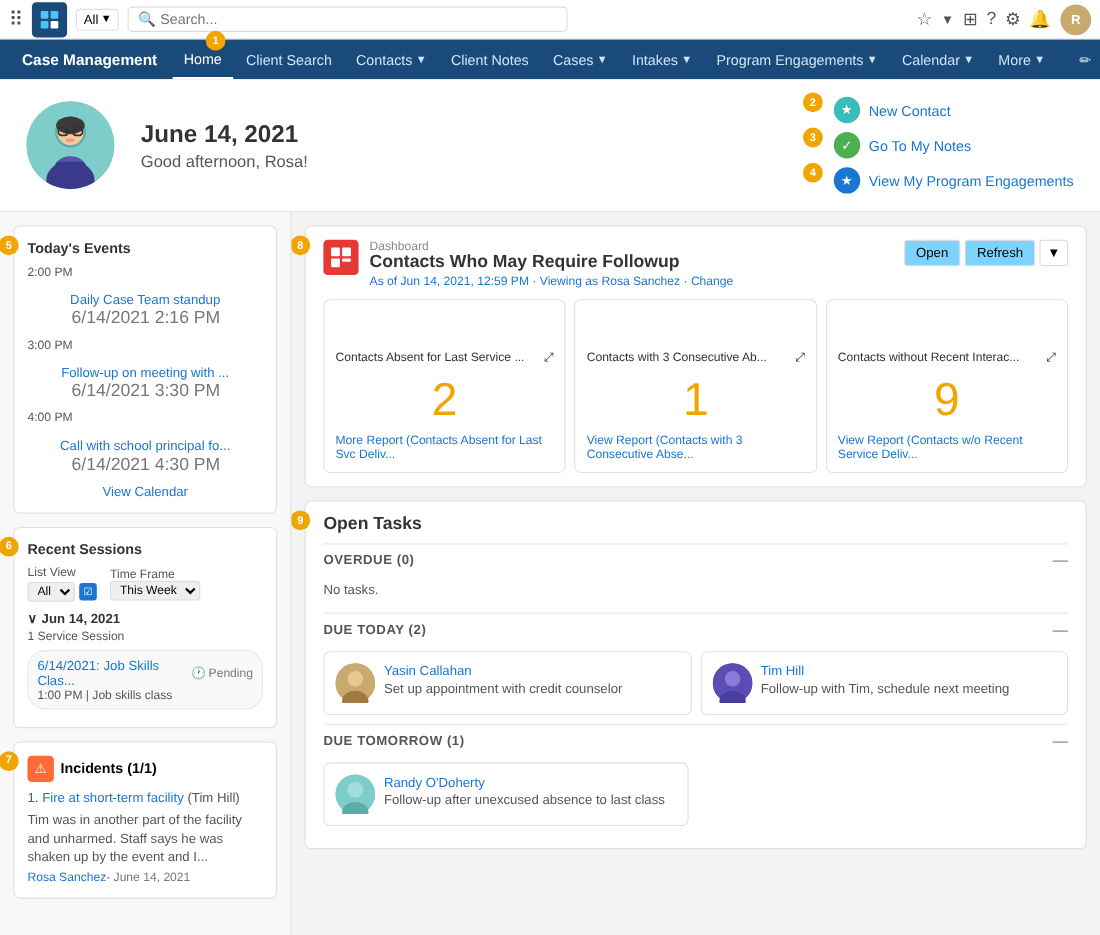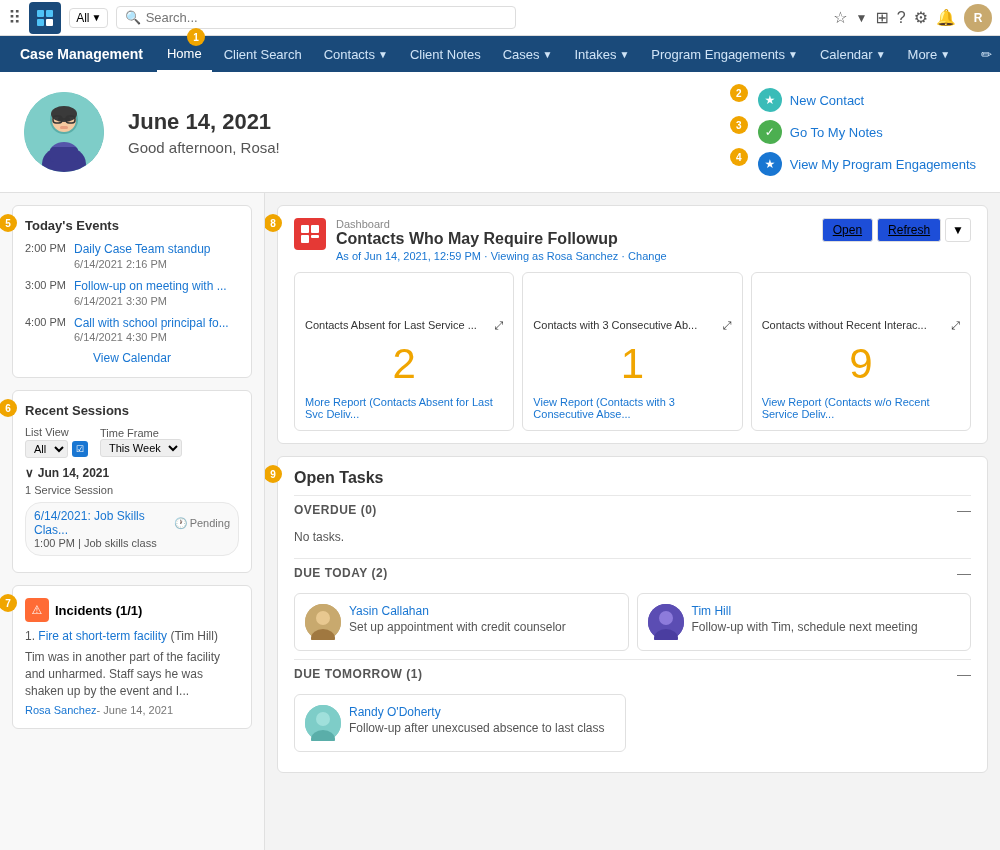--- a/index.html
+++ b/index.html
@@ -43,24 +43,24 @@
     .content-grid { display: flex; flex: 1; overflow: hidden; }
 
     
     .sidebar { width: 265px; flex-shrink: 0; overflow-y: auto; background: #f8f8f8; border-right: 1px solid #e0e0e0; padding: 12px; display: flex; flex-direction: column; gap: 12px; }
 
     
     .widget-card { background: #fff; border-radius: 6px; border: 1px solid #e0e0e0; padding: 12px; }
     .widget-title { font-size: 13px; font-weight: 600; color: #333; margin-bottom: 8px; }
 
     
-    .event-item { display: flex; gap: 8px; margin-bottom: 8px; }
+    .event-item { display: flex; gap: 8px; margin-bottom: 8px; flex-direction: column; }
     .event-time { font-size: 11px; color: #555; white-space: nowrap; line-height: 1.4; }
     .event-link { font-size: 12px; color: #1976d2; cursor: pointer; line-height: 1.4; text-align: center; }
-    .event-date { font-size: 11px; color: #777; }
+    .event-date { font-size: 16px; color: #777; margin-left: 40px; }
     .view-calendar { text-align: center; margin-top: 8px; font-size: 12px; color: #1976d2; cursor: pointer; }
 
     
     .sessions-controls { display: flex; gap: 12px; margin-bottom: 8px; align-items: center; }
     .sessions-label { font-size: 11px; color: #555; }
     .sessions-select { font-size: 11px; border: 1px solid #ddd; border-radius: 3px; padding: 1px 4px; }
     .session-date-header { display: flex; align-items: center; gap: 4px; font-size: 12px; font-weight: 600; color: #333; margin-bottom: 4px; cursor: pointer; }
     .session-count { font-size: 11px; color: #555; margin-bottom: 6px; }
     .session-item { background: #f9f9f9; border: 1px solid #e8e8e8; border-radius: 16px; padding: 6px 8px; margin-bottom: 4px; }
     .session-item-title { font-size: 12px; color: #1976d2; cursor: pointer; }
@@ -81,21 +81,21 @@
     
     .dashboard-card { background: #fff; border-radius: 6px; border: 1px solid #e0e0e0; padding: 12px 16px; }
     .dashboard-header { display: flex; align-items: flex-start; justify-content: space-between; }
     .dashboard-title-area { display: flex; gap: 10px; align-items: flex-start; }
     .dashboard-icon { width: 32px; height: 32px; background: #e53935; border-radius: 4px; display: flex; align-items: center; justify-content: center; color: #fff; font-size: 14px; flex-shrink: 0; }
     .dashboard-title-text .subtitle { font-size: 11px; color: #888; }
     .dashboard-title-text .title { font-size: 16px; font-weight: 600; color: #333; }
     .dashboard-title-text .meta { font-size: 11px; color: #888; margin-top: 2px; }
     .dashboard-title-text .meta span { color: #1976d2; cursor: pointer; }
     .dashboard-actions { display: flex; gap: 4px; }
-    .dash-btn { border: 1px solid #ddd; background: #1d4ed8; border-radius: 3px; padding: 4px 10px; font-size: 12px; cursor: pointer; text-decoration: underline; }
+    .dash-btn { border: 1px solid #ddd; background: #7dd3fc; border-radius: 3px; padding: 4px 10px; font-size: 12px; cursor: pointer; }
     .dash-btn-drop { border: 1px solid #ddd; background: #fff; border-radius: 3px; padding: 4px 6px; font-size: 12px; cursor: pointer; }
 
     
     .metrics-grid { display: grid; grid-template-columns: 1fr 1fr 1fr; gap: 8px; margin-top: 10px; }
     .metric-card { border: 1px solid #e0e0e0; border-radius: 6px; padding: 10px; }
     .metric-card-title { font-size: 11px; color: #333; margin-bottom: 4px; display: flex; justify-content: space-between; margin-top: 36px; }
     .metric-number { font-size: 42px; font-weight: 300; color: #f0a500; text-align: center; margin: 8px 0; }
     .metric-link { font-size: 11px; color: #1976d2; cursor: pointer; }
 
     

